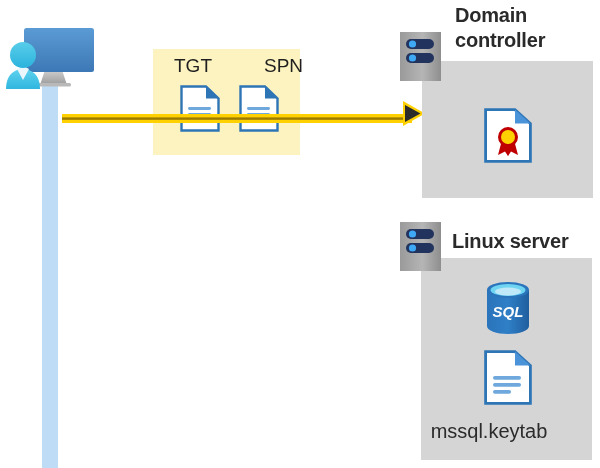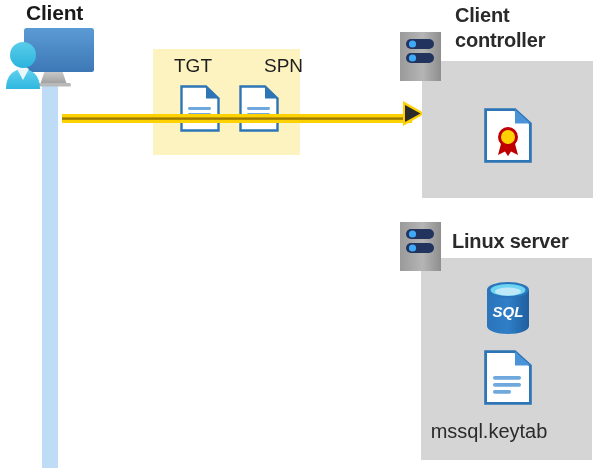--- a/index.html
+++ b/index.html
@@ -117,21 +117,20 @@
     white-space: nowrap;
   }
 </style>
 </head>
 <body>
 
 <div id="canvas">
 
   <div class="abs" id="client-lifeline"></div>
 
-  <div class="abs" id="client-title">Client</div>
 
   <div class="abs" id="client-icon">
     <svg width="92" height="65" viewBox="0 0 92 65" xmlns="http://www.w3.org/2000/svg">
       <defs>
         <linearGradient id="monGrad" x1="0" y1="0" x2="0" y2="1">
           <stop offset="0" stop-color="#5b9bd5"></stop>
           <stop offset="1" stop-color="#3c78b5"></stop>
         </linearGradient>
         <linearGradient id="standGrad" x1="0" y1="0" x2="0" y2="1">
           <stop offset="0" stop-color="#cfcfcf"></stop>
@@ -210,21 +209,21 @@
         </linearGradient>
       </defs>
       <rect x="0" y="0" width="41" height="49" fill="url(#towerGradA)"></rect>
       <rect x="6" y="7" width="28" height="10" rx="5" fill="#22335e"></rect>
       <circle cx="12.5" cy="12" r="3.6" fill="#3fa9f5"></circle>
       <rect x="6" y="21" width="28" height="10" rx="5" fill="#22335e"></rect>
       <circle cx="12.5" cy="26" r="3.6" fill="#3fa9f5"></circle>
     </svg>
   </div>
 
-  <div class="server-title" id="dc-title">Client controller</div>
+  <div class="server-title" id="dc-title">Domain controller</div>
 
   <div class="abs" id="cert-icon">
     <svg width="48" height="55" viewBox="0 0 48 55" xmlns="http://www.w3.org/2000/svg">
       <path d="M1.6 1.6 H31 L46.4 15.5 V53.4 H1.6 Z" fill="#ffffff" stroke="#2e75b6" stroke-width="2.8"></path>
       <path d="M31 1.6 L46.4 15.5 H31 Z" fill="#4a93d9"></path>
       <path d="M18 32 L14 47 L21 43.5 L24 48 L27 36 Z" fill="#c00000"></path>
       <path d="M30 32 L34 47 L27 43.5 L24 48 L21 36 Z" fill="#c00000"></path>
       <circle cx="24" cy="29" r="10" fill="#c00000"></circle>
       <circle cx="24" cy="29" r="7" fill="#ffd100"></circle>
     </svg>

